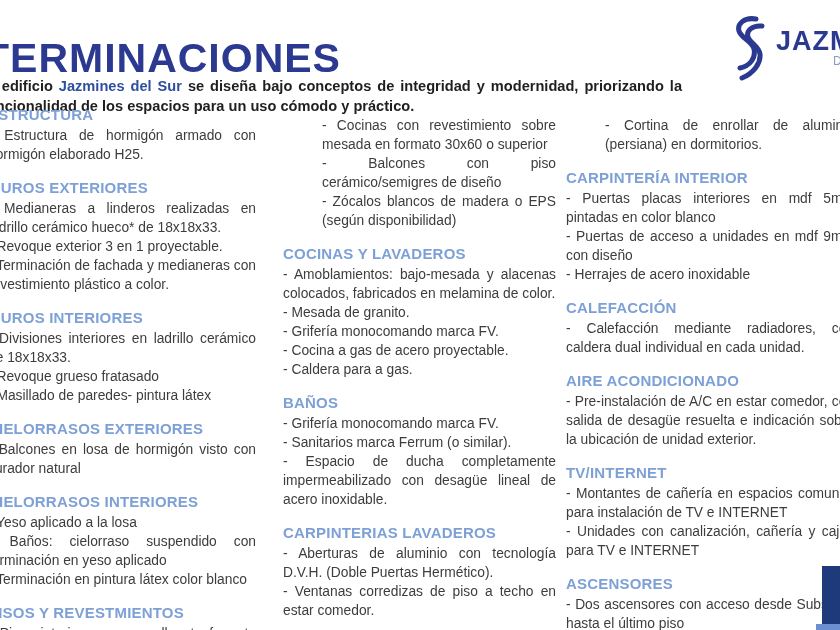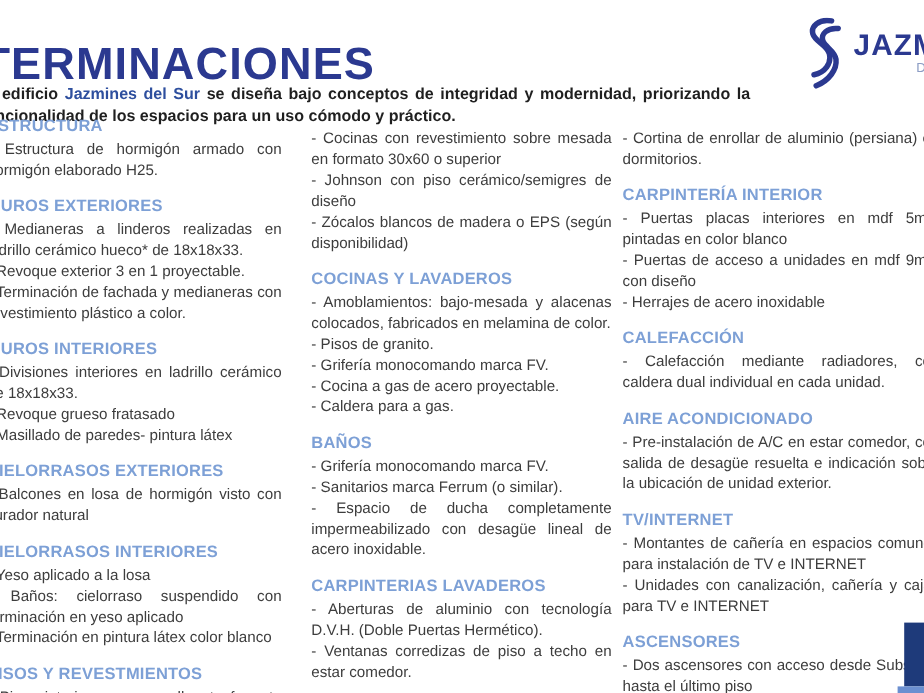--- a/index.html
+++ b/index.html
@@ -40,21 +40,21 @@
   .col-3 { left: 566px;  top: 108px; width: 288px; }
 
   .heading {
     margin: 15px 0 3px 0;
     font-size: 15px;
     font-weight: bold;
     letter-spacing: 0.2px;
     color: var(--heading, #7da0d6);
   }
   .col > section:first-child .heading { margin-top: 5px; }
-  .col > section:first-child.no-head { margin-top: 8px; }
+  .col > section:first-child.no-head { margin-top: 8px; margin-left: 39px; }
 
   .item {
     margin: 0;
     font-size: 13.8px;
     line-height: 19px;
     text-align: justify;
     color: var(--body, #3d3d3d);
   }
 
   .logo {
@@ -142,27 +142,27 @@
       <p class="item">- Terminación en pintura látex color blanco</p>
     </section>
     <section>
       <h3 class="heading">PISOS Y REVESTMIENTOS</h3>
       <p class="item">- Pisos interiores en porcellanato formato 60x60 o superior</p>
     </section>
   </div>
 <div class="col col-2">
     <section class="no-head">
       <p class="item">- Cocinas con revestimiento sobre mesada en formato 30x60 o superior</p>
-      <p class="item">- Johnson con piso cerámico/semigres de diseño</p>
+      <p class="item">- Balcones con piso cerámico/semigres de diseño</p>
       <p class="item">- Zócalos blancos de madera o EPS (según disponibilidad)</p>
     </section>
     <section>
       <h3 class="heading">COCINAS Y LAVADEROS</h3>
       <p class="item">- Amoblamientos: bajo-mesada y alacenas colocados, fabricados en melamina de color.</p>
-      <p class="item">- Pisos de granito.</p>
+      <p class="item">- Mesada de granito.</p>
       <p class="item">- Grifería monocomando marca FV.</p>
       <p class="item">- Cocina a gas de acero proyectable.</p>
       <p class="item">- Caldera para a gas.</p>
     </section>
     <section>
       <h3 class="heading">BAÑOS</h3>
       <p class="item">- Grifería monocomando marca FV.</p>
       <p class="item">- Sanitarios marca Ferrum (o similar).</p>
       <p class="item">- Espacio de ducha completamente impermeabilizado con desagüe lineal de acero inoxidable.</p>
     </section>

